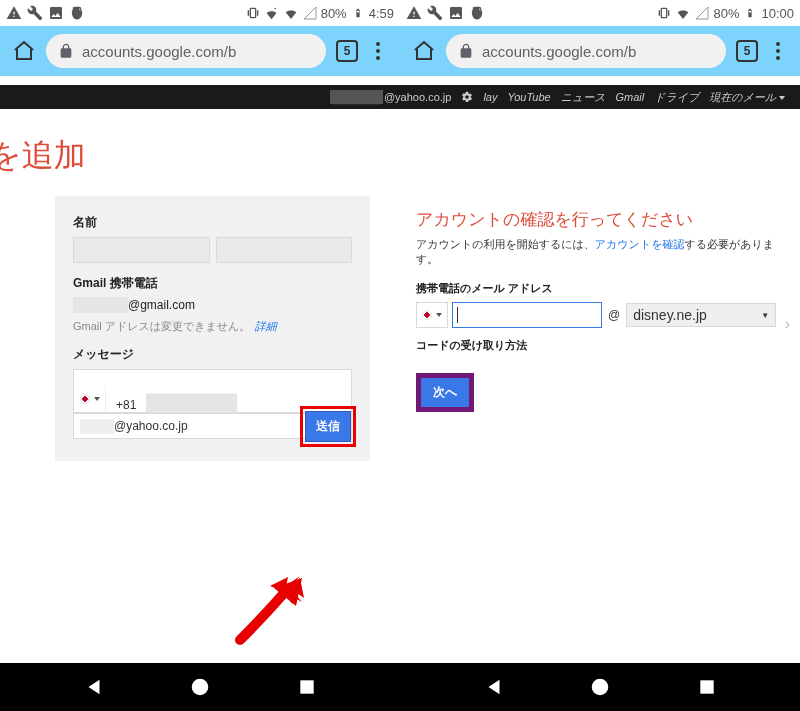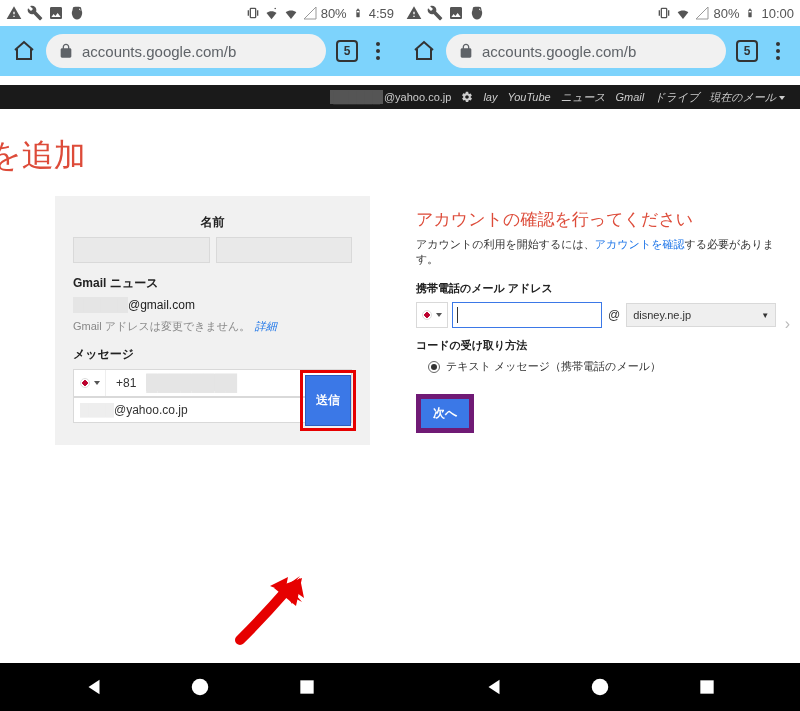--- a/index.html
+++ b/index.html
@@ -30,51 +30,51 @@
   .gbar .gear { width: 12px; height: 12px; }
   .gbar a { color: #ccc; text-decoration: none; font-style: italic; }
   .gbar .more::after { content: ""; display: inline-block; border-top: 4px solid #ccc; border-left: 3px solid transparent; border-right: 3px solid transparent; margin-left: 3px; vertical-align: middle; }
 
   .content { position: absolute; top: 110px; left: 0; right: 0; bottom: 60px; overflow: hidden; }
 
   
   .title-red { color: #dd4b39; font-size: 32px; font-weight: 400; margin: 24px 0 18px -52px; white-space: nowrap; }
   .card { background: #f1f1f1; margin: 0 0 0 55px; width: 315px; padding: 18px 18px 22px 18px; position: relative; }
   .lbl { font-size: 12px; font-weight: 700; color: #222; margin-top: 12px; margin-bottom: 6px; }
-  .lbl:first-child { margin-top: 0; text-align: center; }
+  .lbl:first-child { margin-top: 0; }
   .row { display: flex; gap: 6px; }
   .inp { background: #fff; border: 1px solid #d9d9d9; height: 26px; flex: 1; padding: 0 6px; font-size: 12px; color: #333; }
   .inp.blur { background: #e9e9e9; color: #e9e9e9; }
   .static-txt { font-size: 12px; color: #222; margin-bottom: 4px; }
   .static-txt .blur { background: #e5e5e5; color: #e5e5e5; padding: 1px 2px; }
   .hint { font-size: 11px; color: #888; }
   .link { color: #1a73e8; font-size: 11px; font-style: italic; }
   .flag { width: 32px; height: 26px; border: 1px solid #d9d9d9; background: #fff; display: flex; align-items: center; justify-content: center; font-size: 11px; gap: 2px; flex-shrink: 0; }
   .flag::after { content: ""; border-top: 4px solid #555; border-left: 3px solid transparent; border-right: 3px solid transparent; margin-left: 2px; }
   .jpflag { width: 10px; height: 10px; border-radius: 50%; background: radial-gradient(circle at center, #bc002d 45%, #fff 46%); border: 1px solid #ddd; }
   .phone-pre { font-size: 12px; color: #333; padding: 0 4px; display: flex; align-items: center; }
   .phone-in { flex: 1; }
   .phone-in .blurv { background: #e5e5e5; color: #e5e5e5; }
 
   .submit-wrap { position: absolute; right: 14px; bottom: 14px; border: 3px solid #e60000; padding: 2px; }
-  .submit { background: #3b78e7; color: #fff; font-size: 12px; font-weight: 700; border: 1px solid #2b5fc0; padding: 16px 10px; cursor: pointer; }
+  .submit { background: #3b78e7; color: #fff; font-size: 12px; font-weight: 700; border: 1px solid #2b5fc0; padding: 6px 10px; cursor: pointer; }
 
   .arrow { position: absolute; left: 230px; top: 470px; width: 80px; height: 70px; z-index: 20; }
   .arrow svg { overflow: visible; }
 
   
   .r-title { color: #dd4b39; font-size: 17px; font-weight: 400; margin: 22px 16px 6px 16px; }
   .r-sub { font-size: 11px; color: #333; margin: 0 16px 14px 16px; }
   .r-sub .link2 { color: #1a73e8; }
   .r-lbl { font-size: 11px; font-weight: 700; color: #222; margin: 10px 16px 6px 16px; }
   .r-row { display: flex; align-items: center; margin: 0 16px; gap: 4px; }
   .r-inp { height: 26px; border: 1px solid #3b78e7; flex: 1; max-width: 150px; padding: 0 4px; font-size: 12px; position: relative; }
   .r-inp .caret { position: absolute; left: 4px; top: 4px; bottom: 4px; width: 1px; background: #333; }
   .at { font-size: 12px; color: #333; padding: 0 2px; }
-  .domain { height: 24px; border: 1px solid #d9d9d9; background: #efefef; font-size: 11px; color: #333; padding: 0 20px 0 6px; display: flex; align-items: center; width: 150px; position: relative; }
+  .domain { height: 24px; border: 1px solid #d9d9d9; background: #efefef; font-size: 14px; color: #333; padding: 0 20px 0 6px; display: flex; align-items: center; width: 150px; position: relative; }
   .domain::after { content: "▼"; font-size: 8px; color: #333; position: absolute; right: 6px; }
   .chev { position: absolute; right: -6px; top: 50%; color: #bbb; font-size: 16px; }
   .radio { display: flex; align-items: center; gap: 6px; margin: 6px 28px; font-size: 11px; color: #333; }
   .rdot { width: 12px; height: 12px; border: 1px solid #666; border-radius: 50%; display: inline-flex; align-items: center; justify-content: center; }
   .rdot.sel::after { content: ""; width: 6px; height: 6px; background: #333; border-radius: 50%; }
   .next { background: #3b78e7; color: #fff; font-size: 12px; font-weight: 600; border: 5px solid #701a75; padding: 6px 12px; margin: 14px 16px; cursor: pointer; }
 
   
   .nav-wrapper { position: absolute; bottom: 0; left: 0; width: 800px; height: 58px; background: #fff; }
   .navband { position: absolute; bottom: 0; left: 0; width: 800px; height: 48px; background: #000; display: flex; }
@@ -167,26 +167,26 @@
     <div class="content">
       <div class="title-red">ail を追加</div>
 
       <div class="card">
         <div class="lbl">名前</div>
         <div class="row">
           <div class="inp blur">████</div>
           <div class="inp blur">████</div>
         </div>
 
-        <div class="lbl">Gmail ニュース</div>
+        <div class="lbl">Gmail 携帯電話</div>
         <div class="static-txt"><span class="blur">██████</span><span>@gmail.com</span></div>
         <div><span class="hint">Gmail アドレスは変更できません。</span> <a class="link">詳細</a></div>
 
         <div class="lbl">メッセージ</div>
-        <div class="row" style="background:#fff;border:1px solid #d9d9d9;height:28px;align-items:center;">
+        <div class="row" style="background:#fff;border:1px solid #d9d9d9;height:44px;align-items:flex-end;">
           <div class="flag" style="border:none;border-right:1px solid #eee;">
               <span class="jpflag"></span>
             </div>
           <span class="phone-pre">+81</span>
           <span class="phone-in"><span class="blurv" style="background:#e5e5e5;color:#e5e5e5;">████████</span></span>
         </div>
 
         <div class="inp" style="display:flex;align-items:center;">
             <span style="background:#eee;color:#eee;">████</span>
             <span>@yahoo.co.jp</span>
@@ -301,24 +301,20 @@
             <span class="caret"></span>
           </div>
         <span class="at">@</span>
         <div class="domain">
             <span>disney.ne.jp</span>
           </div>
         <span class="chev">›</span>
       </div>
 
       <div class="r-lbl">コードの受け取り方法</div>
-      <div class="radio">
-          <span class="rdot sel"></span>
-          <span>テキスト メッセージ（携帯電話のメール）</span>
-        </div>
 
       <button class="next">次へ</button>
     </div>
   </div>
 
   <div class="gbar">
     <span><span class="mail">██████</span><span>@yahoo.co.jp</span></span>
     <span class="gear"><svg viewBox="0 0 24 24" width="12" height="12" fill="#ccc">
           <path d="M19.4 13c0-.3.1-.7.1-1s0-.7-.1-1l2.1-1.6c.2-.1.2-.4.1-.6l-2-3.5c-.1-.2-.4-.3-.6-.2l-2.5 1c-.5-.4-1.1-.7-1.7-1L14.5 2c0-.2-.2-.4-.5-.4h-4c-.2 0-.4.2-.5.4l-.4 2.6c-.6.3-1.2.6-1.7 1l-2.5-1c-.2-.1-.5 0-.6.2l-2 3.5c-.1.2-.1.5.1.6L4.6 11c0 .3-.1.7-.1 1s0 .7.1 1l-2.1 1.6c-.2.1-.2.4-.1.6l2 3.5c.1.2.4.3.6.2l2.5-1c.5.4 1.1.7 1.7 1l.4 2.6c0 .2.2.4.5.4h4c.2 0 .4-.2.5-.4l.4-2.6c.6-.3 1.2-.6 1.7-1l2.5 1c.2.1.5 0 .6-.2l2-3.5c.1-.2.1-.5-.1-.6L19.4 13zM12 15.5c-1.9 0-3.5-1.6-3.5-3.5s1.6-3.5 3.5-3.5 3.5 1.6 3.5 3.5-1.6 3.5-3.5 3.5z"></path>
         </svg></span>

